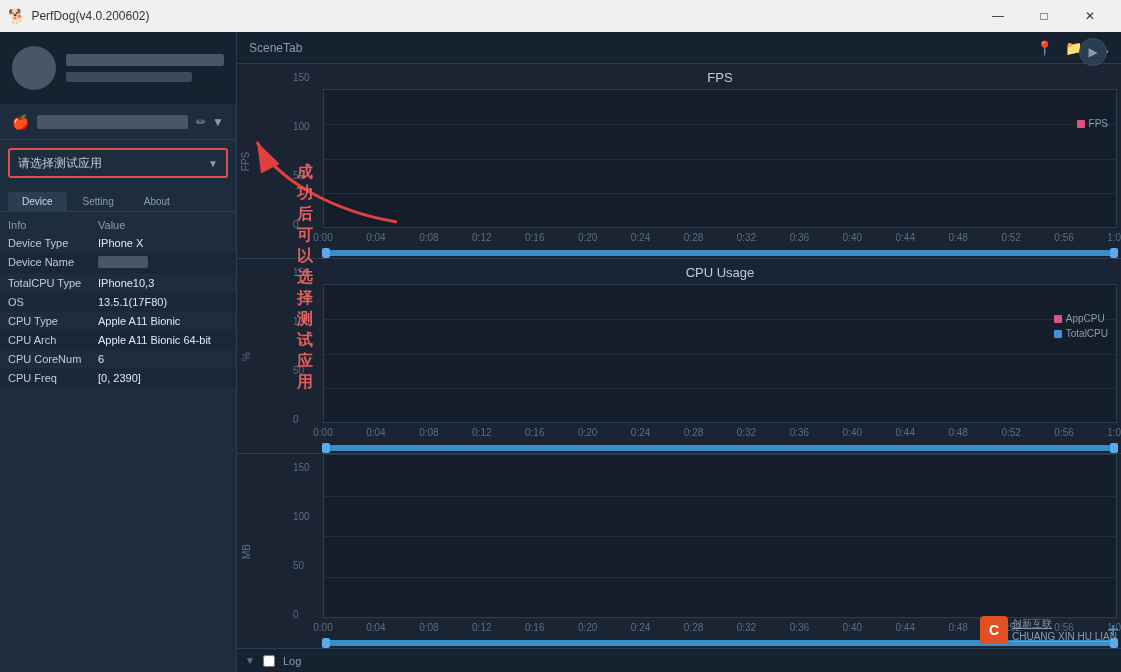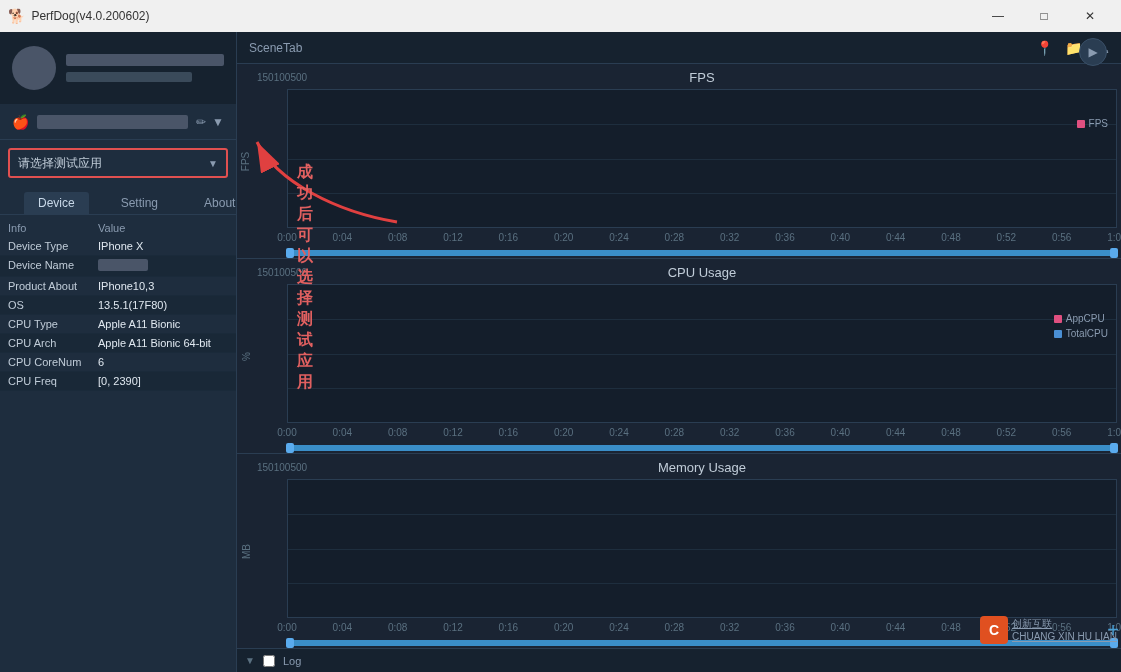--- a/index.html
+++ b/index.html
@@ -124,25 +124,24 @@
     .tabs-row {
       display: flex;
       padding: 6px 8px 0;
       gap: 2px;
       border-bottom: 1px solid #2a3d52;
     }
     .tab {
       padding: 4px 14px;
       border-radius: 3px 3px 0 0;
       cursor: pointer;
-      font-size: 12px;
+      font-size: 10px;
       color: #8a9bb0;
       background: transparent;
       border: none;
-      margin-left: 16px;
     }
     .tab.active {
       background: #2a3d52;
       color: #c8d8e8;
     }
 
     
     .info-table {
       flex: 1;
       overflow-y: auto;
@@ -206,25 +205,26 @@
     .chart-container {
       position: relative;
       height: 195px;
       border-bottom: 1px solid #2a3d52;
       display: flex;
     }
 
     .chart-y-label {
       width: 28px;
       display: flex;
-      flex-direction: row;
+      flex-direction: column;
       justify-content: space-between;
       padding: 8px 4px 28px 2px;
       font-size: 10px;
       color: #5a7080;
+      margin-left: 36px;
     }
     .chart-y-unit {
       width: 18px;
       display: flex;
       align-items: center;
       justify-content: center;
     }
     .chart-y-unit span {
       transform: rotate(-90deg);
       font-size: 10px;
@@ -472,21 +472,21 @@
       <div id="info-rows-container">
           <div class="info-row">
             <span class="col-label">Device Type</span>
             <span class="col-value">IPhone X</span>
           </div>
           <div class="info-row">
             <span class="col-label">Device Name</span>
             <span class="col-value"><span style="display:inline-block;width:50px;height:12px;background:#4a5568;border-radius:2px;"></span></span>
           </div>
           <div class="info-row">
-            <span class="col-label">Product About</span>
+            <span class="col-label">TotalCPU Type</span>
             <span class="col-value">IPhone10,3</span>
           </div>
           <div class="info-row">
             <span class="col-label">OS</span>
             <span class="col-value">13.5.1(17F80)</span>
           </div>
           <div class="info-row">
             <span class="col-label">CPU Type</span>
             <span class="col-value">Apple A11 Bionic</span>
           </div>
@@ -630,21 +630,20 @@
             <div class="chart-y-unit">
               <span>MB</span>
             </div>
             <div class="chart-y-label">
               <span>150</span>
               <span>100</span>
               <span>50</span>
               <span>0</span>
             </div>
             <div class="chart-main">
-              <div class="chart-title">Memory Usage</div>
               <div class="chart-body">
                 <div class="chart-grid-line" style="top: 25%;"></div>
                 <div class="chart-grid-line" style="top: 50%;"></div>
                 <div class="chart-grid-line" style="top: 75%;"></div>
               </div>
               <div class="chart-x-axis">
                 <div class="x-axis-inner">
                   <span class="x-tick" style="left: 0%;">0:00</span>
                   <span class="x-tick" style="left: 6.66667%;">0:04</span>
                   <span class="x-tick" style="left: 13.3333%;">0:08</span>

